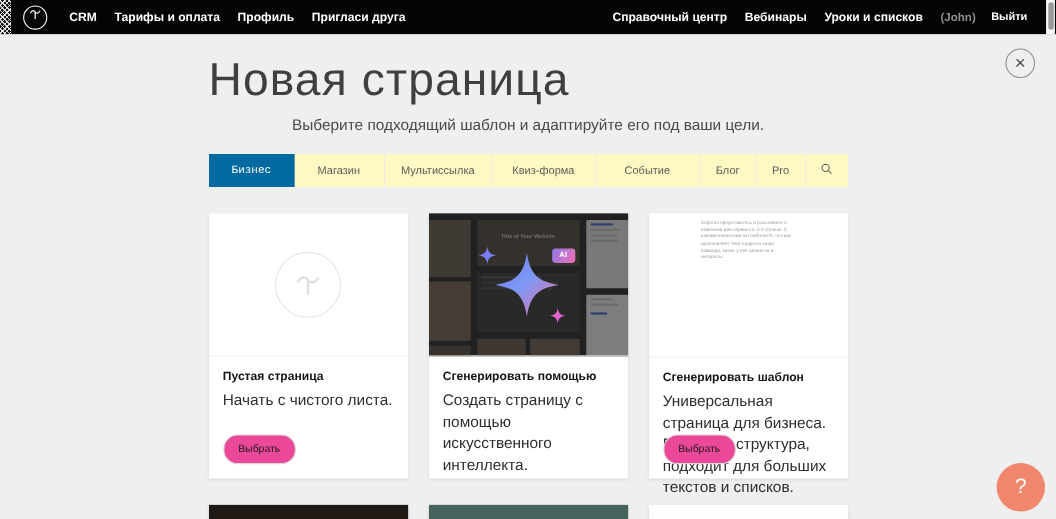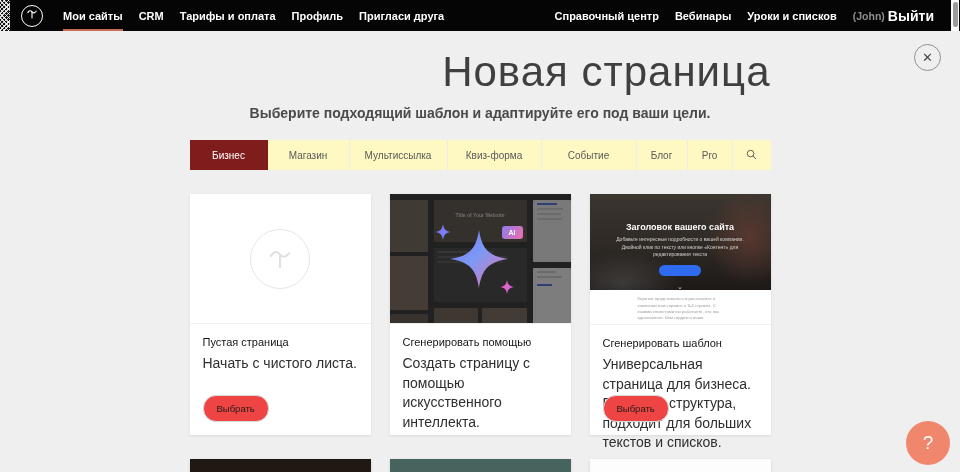--- a/index.html
+++ b/index.html
@@ -14,55 +14,55 @@
       repeating-linear-gradient(45deg, #cfcfcf 0 1px, #161616 1px 3px); }
   .logo-circle { width:22px; height:22px; border:1.5px solid #fff; border-radius:50%;
     margin-left:11px; display:flex; align-items:center; justify-content:center; flex:0 0 22px; }
   .nav-left { display:flex; align-items:center; margin-left:20px; gap:16px; height:100%; }
   .nav-item { position:relative; color:#fff; font-size:11px; font-weight:bold; height:100%;
     display:flex; align-items:center; cursor:pointer; white-space:nowrap; }
   .nav-item.active::after { content:""; position:absolute; left:0; right:0; bottom:0;
     height:2px; background:#c96e52; }
   .nav-right { display:flex; align-items:center; margin-left:auto; margin-right:26px; gap:16px; height:100%; }
   .nav-user { color:#8d8d8d; font-size:10.5px; font-weight:bold; }
-  .nav-logout { color:#fff; font-size:14px; font-weight:bold; margin-left:3px; }
+  .nav-logout { color:#fff; font-size:10px; font-weight:bold; margin-left:14px; }
   .scrollbar { position:absolute; right:1px; top:0; width:8px; height:31px; background:#fbfbfb; }
   .scrollbar .thumb { position:absolute; left:1.5px; top:2px; width:5px; height:25px;
     background:#9a9a9a; border-radius:3px; }
 
   
   .content { width:581px; margin:0 auto; position:relative; }
-  .page-title { margin-top:17px; text-align:right; font-size:42px; font-weight:100;
+  .page-title { margin-top:17px; text-align:left; font-size:42px; font-weight:100;
     letter-spacing:1px; color:#3f3f3f; }
-  .page-subtitle { margin-top:9px; text-align:center; font-size:14px; color:#4a4a4a;font-weight:bold; }
+  .page-subtitle { margin-top:9px; text-align:center; font-size:14px; color:#4a4a4a; }
 
   .close-btn { position:absolute; left:914px; top:44px; width:27px; height:27px;
     border:1px solid #8f8f8f; border-radius:50%; background:transparent; color:#4a4a4a;
     font-size:13px; line-height:25px; text-align:center; cursor:pointer; }
 
   
   .tabs { margin-top:19px; display:flex; height:30px; }
   .tab { background:#fef9c3; border-right:1px solid #ececec; color:#5a5a5a; font-size:10px;
     display:flex; align-items:center; justify-content:center; cursor:pointer; }
   .tab:last-child { border-right:none; }
-  .tab.active { background:#7f1d1d; color:#fff; border-right:none; }
+  .tab.active { background:#0369a1; color:#fff; border-right:none;font-family:Liberation Mono, monospace; }
   .tab:nth-child(1){width:78px;} .tab:nth-child(2){width:82px;} .tab:nth-child(3){width:98px;}
   .tab:nth-child(4){width:94px;} .tab:nth-child(5){width:95px;} .tab:nth-child(6){width:51px;}
   .tab:nth-child(7){width:45px;} .tab:nth-child(8){width:38px;}
 
   
   .cards-row { margin-top:24px; display:flex; gap:19px; }
   .card { position:relative; width:181px; height:241px; background:#fff;
     box-shadow:0 1px 3px rgba(0,0,0,.09); cursor:pointer; }
   .card-preview { position:relative; height:130px; border-bottom:1px solid #f1f1f1; overflow:hidden; }
   .card-body { padding:12px 13px; }
-  .card-title { font-size:11px; font-weight:normal; color:#151515; }
+  .card-title { font-size:11px; font-weight:bold; color:#151515; }
   .card-desc { margin-top:6px; font-size:14px; line-height:1.4; color:#2e2e2e; }
   .btn-row { position:absolute; left:13px; bottom:13px; display:flex; gap:5px; }
-  .pill-btn { border:1px solid #d9d9d9; background:#ef4444; border-radius:13px;
+  .pill-btn { border:1px solid #d9d9d9; background:#ec4899; border-radius:13px;
     padding:7px 13px; font-size:9.5px; color:#1d1d1d; cursor:pointer; white-space:nowrap;
     font-family:inherit; }
 
   
   .blank-logo { position:absolute; left:50%; top:50%; transform:translate(-50%,-50%);
     width:60px; height:60px; border:1.5px solid #e6e6e6; border-radius:50%;
     display:flex; align-items:center; justify-content:center; }
 
   
   .ai-preview { background:#2e2e2e; }
@@ -115,21 +115,20 @@
   <div class="edge-pattern"></div>
   <div class="logo-circle">
     <span>
       <svg width="14" height="14" viewBox="0 0 20 20" fill="none">
         <path d="M4 8 C6 4.5, 8.5 4.8, 10 7 C11.5 9.2, 14 9, 16 6" stroke="#fff" stroke-width="1.6" stroke-linecap="round"></path>
         <path d="M10 7.2 L10 15.5" stroke="#fff" stroke-width="1.6" stroke-linecap="round"></path>
       </svg>
     </span>
   </div>
   <div class="nav-left">
-    <div class="nav-item active">Мои сайты</div>
     <div class="nav-item">CRM</div>
     <div class="nav-item">Тарифы и оплата</div>
     <div class="nav-item">Профиль</div>
     <div class="nav-item">Пригласи друга</div>
   </div>
   <div class="nav-right">
     <div class="nav-item">Справочный центр</div>
     <div class="nav-item">Вебинары</div>
     <div class="nav-item">Уроки и списков</div>
     <div class="nav-item">
@@ -253,28 +252,20 @@
         <div class="ai-badge">AI</div>
       </div>
       <div class="card-body">
         <div class="card-title">Сгенерировать помощью</div>
         <div class="card-desc">Создать страницу с помощью искусственного интеллекта.</div>
       </div>
     </div>
 
     <div class="card">
       <div class="card-preview" style="border-bottom:none;">
-        <div class="uni-hero">
-          <div class="uni-hero-inner">
-            <div class="uni-heading">Заголовок вашего сайта</div>
-            <div class="uni-subtext">Добавьте интересные подробности о вашей компании. Двойной клик по тексту или кнопке «Контент» для редактирования текста</div>
-            <button class="uni-btn"></button>
-            <div class="uni-chevron">⌄</div>
-          </div>
-        </div>
         <div class="uni-text-strip">
           <div class="uni-tiny-text">Коротко представьтесь и расскажите о компании или сервисе в 3-4 строках. С какими клиентами вы работаете, что вас вдохновляет. Чем гордится ваша команда, какие у нее ценности и интересы.</div>
         </div>
       </div>
       <div class="card-body" style="border-top:1px solid #f1f1f1;">
         <div class="card-title">Сгенерировать шаблон</div>
         <div class="card-desc">Универсальная страница для бизнеса. Понятная структура, подходит для больших текстов и списков.</div>
       </div>
       <div class="btn-row">
         <button class="pill-btn">Выбрать</button>

